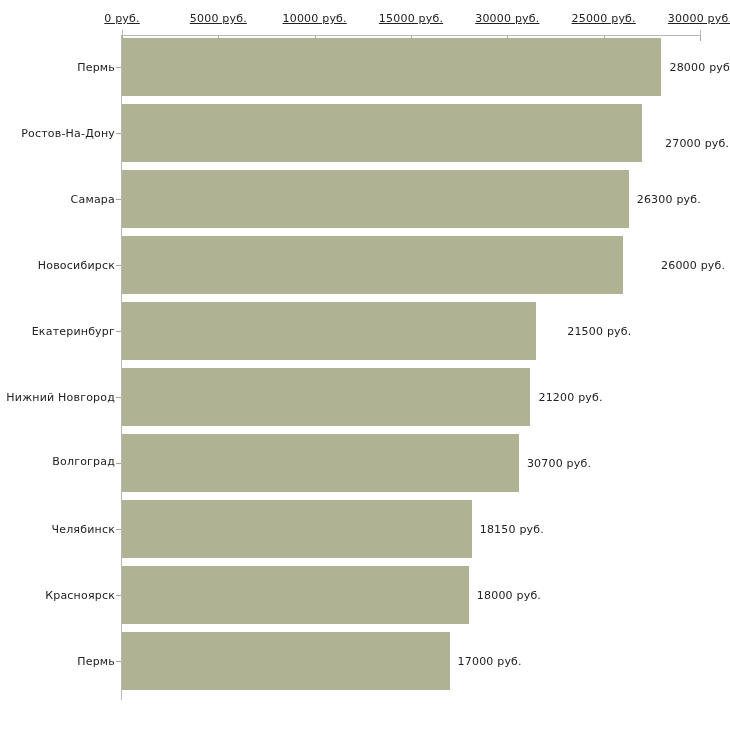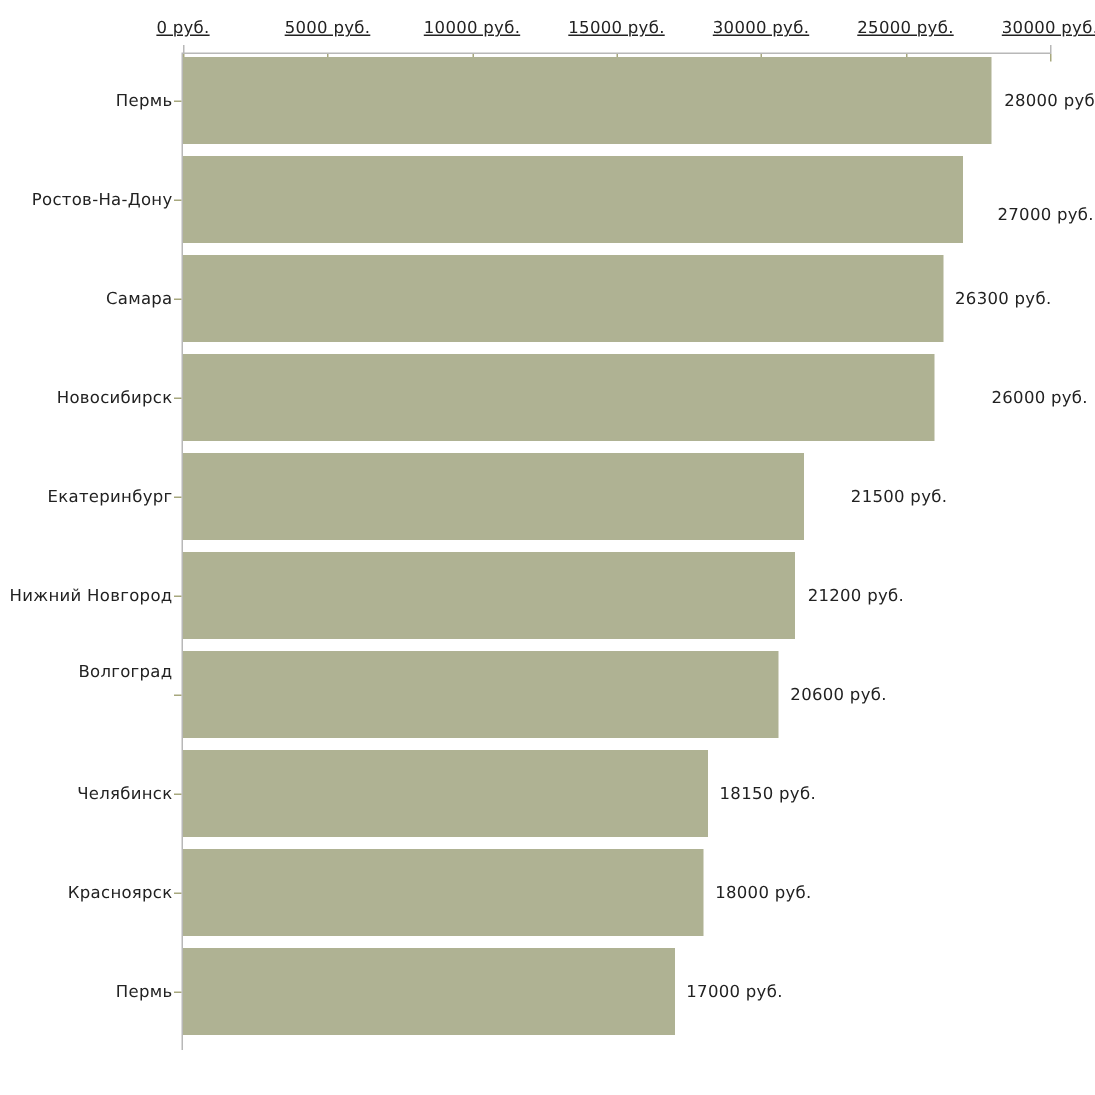--- a/index.html
+++ b/index.html
@@ -132,21 +132,21 @@
       <div class="cat-label" style="top: 133px;">Ростов-На-Дону</div>
       <div class="axis-tick-y" style="top: 199px;"></div>
       <div class="cat-label" style="top: 199px;">Самара</div>
       <div class="axis-tick-y" style="top: 265px;"></div>
       <div class="cat-label" style="top: 265px;">Новосибирск</div>
       <div class="axis-tick-y" style="top: 331px;"></div>
       <div class="cat-label" style="top: 331px; text-align: right;">Екатеринбург</div>
       <div class="axis-tick-y" style="top: 397px;"></div>
       <div class="cat-label" style="top: 397px;">Нижний Новгород</div>
       <div class="axis-tick-y" style="top: 463px;"></div>
-      <div class="cat-label" style="top: 448px;">Волгоград</div>
+      <div class="cat-label" style="top: 461px;">Волгоград</div>
       <div class="axis-tick-y" style="top: 529px;"></div>
       <div class="cat-label" style="top: 529px;">Челябинск</div>
       <div class="axis-tick-y" style="top: 595px;"></div>
       <div class="cat-label" style="top: 595px;">Красноярск</div>
       <div class="axis-tick-y" style="top: 661px;"></div>
       <div class="cat-label" style="top: 661px; text-align: right;">Пермь</div>
     </div>
 
   <div id="bars-layer">
       <div class="bar" title="Москва: 28000 руб." style="top: 38px; height: 58px; width: 539.467px; background: rgb(175, 178, 147);"></div>
@@ -155,21 +155,21 @@
       <div class="bar-value" style="left: 665px; top: 133px; margin-top: 10px;">27000 руб.</div>
       <div class="bar" title="Самара: 26300 руб." style="top: 170px; height: 58px; width: 506.713px; background: rgb(175, 178, 147);"></div>
       <div class="bar-value" style="left: 636.713px; top: 199px;">26300 руб.</div>
       <div class="bar" title="Новосибирск: 26000 руб." style="top: 236px; height: 58px; width: 500.933px; background: rgb(175, 178, 147);"></div>
       <div class="bar-value" style="left: 661px; top: 265px;">26000 руб.</div>
       <div class="bar" title="Екатеринбург: 21500 руб." style="top: 302px; height: 58px; width: 414.233px; background: rgb(175, 178, 147);"></div>
       <div class="bar-value" style="left: 544.233px; top: 331px; margin-left: 23px;">21500 руб.</div>
       <div class="bar" title="Нижний Новгород: 21200 руб." style="top: 368px; height: 58px; width: 408.453px; background: rgb(175, 178, 147);"></div>
       <div class="bar-value" style="left: 538.453px; top: 397px;">21200 руб.</div>
       <div class="bar" title="Волгоград: 20600 руб." style="top: 434px; height: 58px; width: 396.893px; background: rgb(175, 178, 147);"></div>
-      <div class="bar-value" style="left: 526.893px; top: 463px;">20600 руб.</div>
+      <div class="bar-value" style="left: 526.893px; top: 463px;">30700 руб.</div>
       <div class="bar" title="Челябинск: 18150 руб." style="top: 500px; height: 58px; width: 349.69px; background: rgb(175, 178, 147);"></div>
       <div class="bar-value" style="left: 479.69px; top: 529px;">18150 руб.</div>
       <div class="bar" title="Красноярск: 18000 руб." style="top: 566px; height: 58px; width: 346.8px; background: rgb(175, 178, 147);"></div>
       <div class="bar-value" style="left: 476.8px; top: 595px;">18000 руб.</div>
       <div class="bar" title="Пермь: 17000 руб." style="top: 632px; height: 58px; width: 327.533px; background: rgb(175, 178, 147);"></div>
       <div class="bar-value" style="left: 457.533px; top: 661px;">17000 руб.</div>
     </div>
 
 </div>
 

